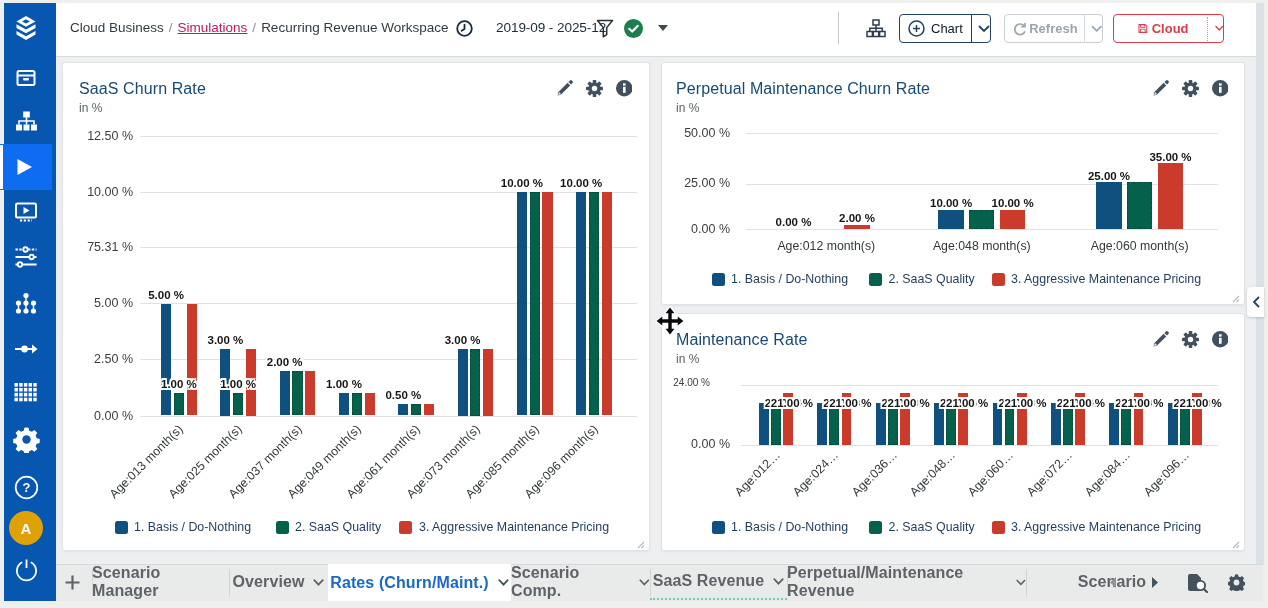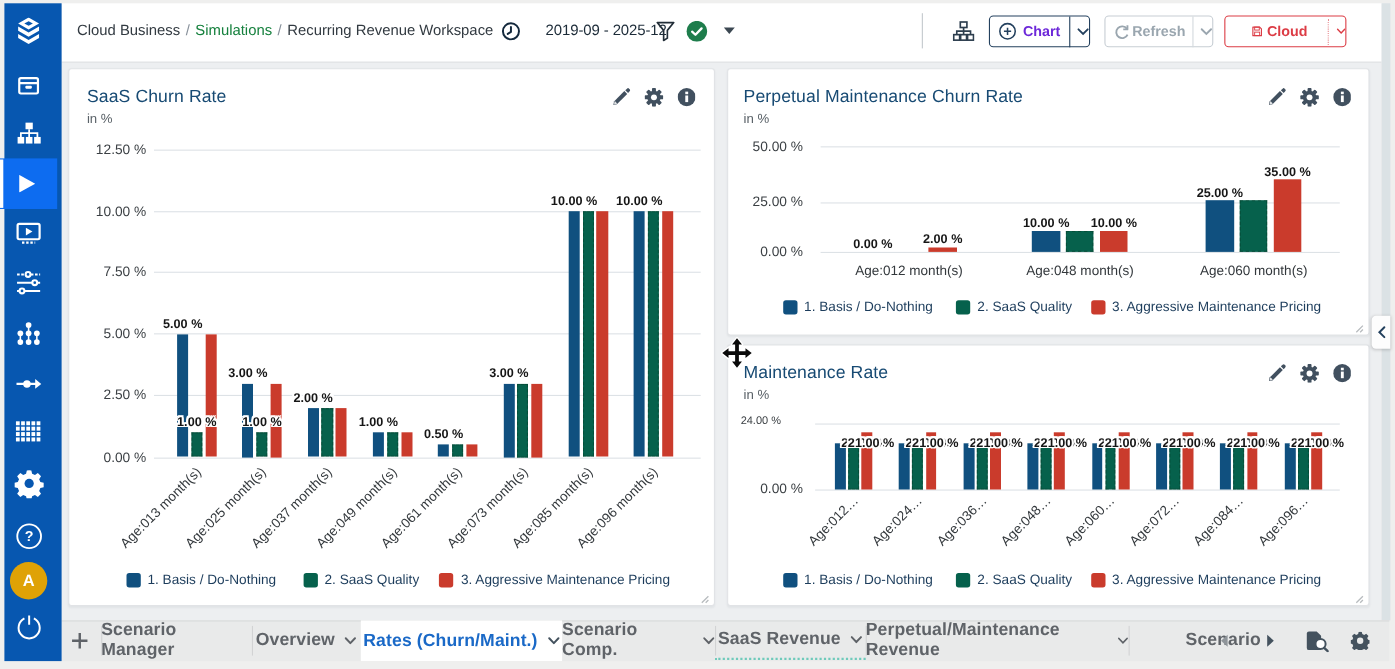--- a/index.html
+++ b/index.html
@@ -161,21 +161,21 @@
 <div class="sicon" style="top:510px;height:36px">
     <div style="width:34px;height:34px;border-radius:50%;background:#dfa206;color:#fff;
 font-size:15px;display:flex;align-items:center;justify-content:center;font-weight:bold">A</div>
   </div>
 <div class="sicon" style="top:556px;height:28px">
     <svg width="27" height="27" viewBox="0 0 27 27">
 <path d="M9.2 5.2 a9.6 9.6 0 1 0 8.6 0" fill="none" stroke="#fff" stroke-width="1.8"></path>
 <path d="M13.5 2.5 V11" stroke="#fff" stroke-width="1.8"></path>
 </svg>
   </div>
-<div class="abs" style="left:70px;top:20px;font-size:13.5px;color:#323a41;white-space:nowrap"><span>Cloud Business</span><span style="color:#87909a;margin:0 5px">/</span><span style="color:#15803d;">Simulations</span><span style="color:#87909a;margin:0 5px">/</span><span>Recurring Revenue Workspace</span></div>
+<div class="abs" style="left:70px;top:20px;font-size:13.5px;color:#323a41;white-space:nowrap"><span>Cloud Business</span><span style="color:#87909a;margin:0 5px">/</span><span style="color:#be185d;text-decoration:underline">Simulations</span><span style="color:#87909a;margin:0 5px">/</span><span>Recurring Revenue Workspace</span></div>
 <svg class="abs" style="left:456px;top:20px" width="17" height="17" viewBox="0 0 17 17">
 <circle cx="8.5" cy="8.5" r="7.3" fill="none" stroke="#14293d" stroke-width="1.8"></circle>
 <path d="M8.5 4.6 V9 L5.6 10.8" fill="none" stroke="#14293d" stroke-width="1.8" stroke-linecap="round" stroke-linejoin="round"></path>
 </svg>
 <div class="abs" style="left:496px;top:20px;font-size:13.6px;color:#1c2b38;letter-spacing:-.1px">2019-09 - 2025-12</div>
 <svg class="abs" style="left:596px;top:19px" width="18" height="19" viewBox="0 0 18 19">
 <path d="M1.5 1.5 H16.5 L10.7 8.6 V15.7 L7.3 17.8 V8.6 Z" fill="none" stroke="#222e38" stroke-width="1.5" stroke-linejoin="round"></path>
 </svg>
 <svg class="abs" style="left:624px;top:19px" width="19" height="19" viewBox="0 0 19 19">
 <circle cx="9.5" cy="9.5" r="9.5" fill="#1e7d4c"></circle>
@@ -192,21 +192,21 @@
 <rect x="7.3" y="12.5" width="5.4" height="5"></rect>
 <rect x="13.6" y="12.5" width="5.4" height="5"></rect>
 <path d="M10 6 V9.3 M3.8 12.5 V9.3 H16.3 V12.5 M10 9.3 V12.5"></path>
 </g>
   </svg>
 <div class="abs" style="left:899px;top:14px;width:92px;height:29px;border:1.5px solid #24415e;border-radius:4px;background:#fff;display:flex;align-items:center">
 <svg style="margin-left:8px" width="17" height="17" viewBox="0 0 17 17">
 <circle cx="8.5" cy="8.5" r="7.5" fill="none" stroke="#24415e" stroke-width="1.5"></circle>
 <path d="M8.5 5 V12 M5 8.5 H12" stroke="#24415e" stroke-width="1.5"></path>
     </svg>
-<span style="font-size:13px;font-weight:bold;color:#6d28d9;margin-left:6px">Chart</span>
+<span style="font-size:13px;font-weight:normal;color:#0f172a;margin-left:6px">Chart</span>
 <div style="width:1px;height:28px;background:#24415e;margin-left:8px"></div>
 <svg style="margin-left:6px" width="12" height="8" viewBox="0 0 12 8">
       <path d="M1.5 1.5 L6 6 L10.5 1.5" fill="none" stroke="#24415e" stroke-width="1.8" stroke-linecap="round"></path>
     </svg>
 </div>
 <div class="abs" style="left:1004px;top:14px;width:99px;height:29px;border:1px solid #c7ced4;border-radius:4px;background:#fff;display:flex;align-items:center">
 <svg style="margin-left:7px" width="16" height="16" viewBox="0 0 16 16">
 <path d="M13.1 5.1 A5.6 5.6 0 1 0 13.7 10.5" fill="none" stroke="#9aa6af" stroke-width="1.8"></path>
 <path d="M13.6 1.6 L13.6 5.6 L9.6 5.6" fill="none" stroke="#9aa6af" stroke-width="1.8" stroke-linejoin="round"></path>
     </svg>
@@ -310,21 +310,21 @@
 <rect x="7.2" y="3.4" width="2.7" height="2.4" fill="#fff"></rect>
 </svg>
 <svg class="abs" style="left:1232px;top:541px" width="8" height="8" viewBox="0 0 8 8">
 <path d="M7 1 L1 7 M7 4.5 L4.5 7" stroke="#b8bcbf" stroke-width="1.2" fill="none"></path>
   </svg>
 <div class="grid" style="left:140px;top:136.0px;width:497px"></div>
 <div class="ylab" style="left:73px;top:129.0px">12.50 %</div>
 <div class="grid" style="left:140px;top:191.6px;width:497px"></div>
 <div class="ylab" style="left:73px;top:184.6px">10.00 %</div>
 <div class="grid" style="left:140px;top:247.4px;width:497px"></div>
-<div class="ylab" style="left:73px;top:240.4px">7.50 %</div>
+<div class="ylab" style="left:73px;top:240.4px">75.31 %</div>
 <div class="grid" style="left:140px;top:303.2px;width:497px"></div>
 <div class="ylab" style="left:73px;top:296.2px">5.00 %</div>
 <div class="grid" style="left:140px;top:359.4px;width:497px"></div>
 <div class="ylab" style="left:73px;top:352.4px">2.50 %</div>
 <div class="grid" style="left:140px;top:415.5px;width:497px"></div>
 <div class="ylab" style="left:73px;top:408.5px">0.00 %</div>
 <div class="bar" style="left:161.0px;top:303.9px;width:10.2px;height:111.6px;background:#10507f;"></div>
 <div class="bar" style="left:173.8px;top:393.2px;width:10.2px;height:22.3px;background:#06614c;border:1px dashed rgba(6,60,40,.5);"></div>
 <div class="bar" style="left:186.6px;top:303.9px;width:10.2px;height:111.6px;background:#ca3b2c;"></div>
 <div class="bar" style="left:220.3px;top:348.5px;width:10.2px;height:67.0px;background:#10507f;"></div>

